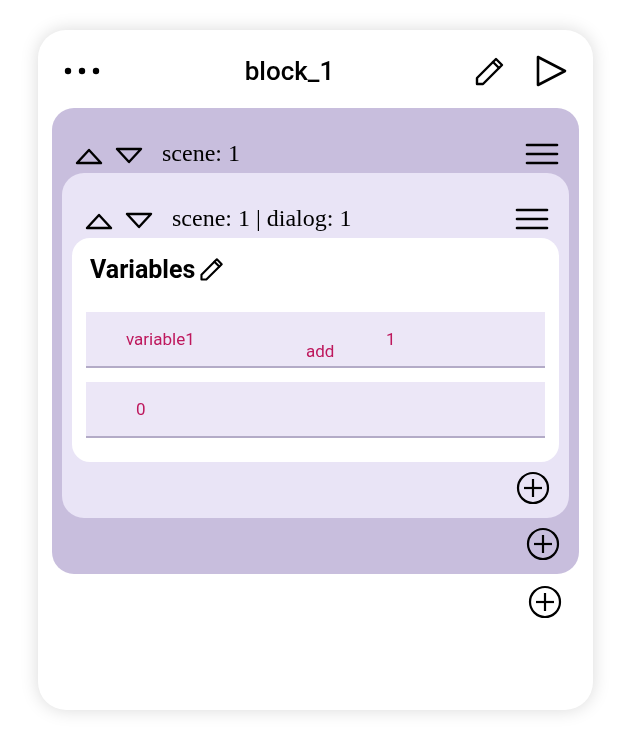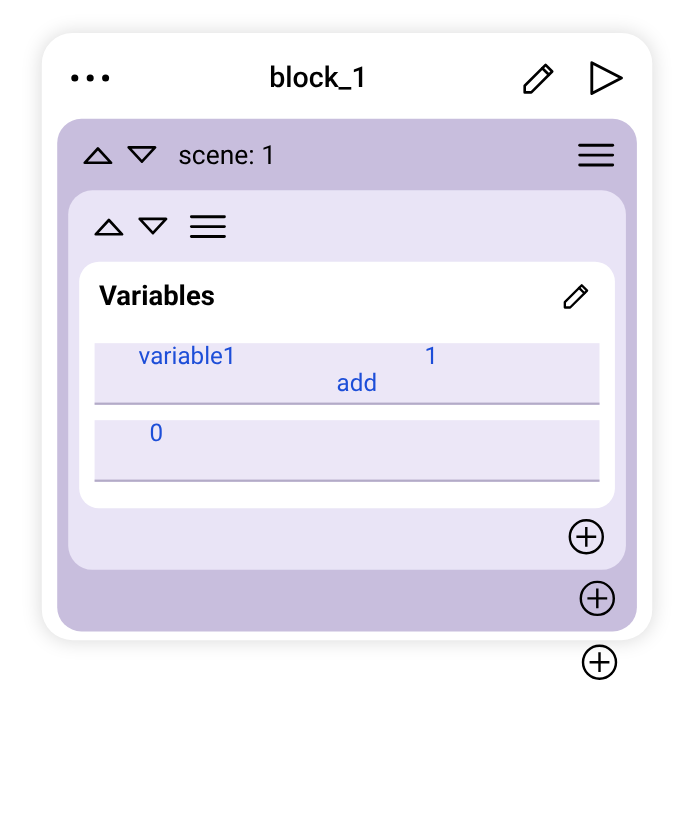--- a/index.html
+++ b/index.html
@@ -10,21 +10,21 @@
     background: #fff;
     width: 630px;
     height: 746px;
     position: relative;
   }
   .card {
     position: absolute;
     left: 38px;
     top: 30px;
     width: 555px;
-    height: 552px;
+    height: 680px;
     background: #ffffff;
     border-radius: 28px;
     box-shadow: 0 0 18px rgba(0,0,0,0.15);
     padding: 18px 14px 14px 14px;
   }
   
   .top-header {
     display: flex;
     align-items: center;
     height: 56px;
@@ -64,23 +64,24 @@
 
   
   .scene-block {
     background: #c8bedd;
     border-radius: 22px;
     padding: 7px 10px 12px 10px;
     margin-top: 4px;
   }
   .row-header {
     display: flex;
-    align-items: center;
+    align-items: flex-end;
     height: 52px;
     padding: 0 6px;
+    font-family: Liberation Serif, serif;
   }
   .sort-arrows {
     display: flex;
     gap: 10px;
     align-items: center;
     margin-right: 18px;
     margin-left: 6px;
   }
   .sort-arrows svg { width: 30px; height: 22px; cursor: pointer; }
   .row-label {
@@ -107,37 +108,37 @@
   
   .vars-panel {
     background: #ffffff;
     border-radius: 18px;
     margin-top: 6px;
     padding: 14px 14px 24px 14px;
   }
   .vars-header {
     display: flex;
     align-items: center;
-    justify-content: space-between;
     padding: 0 4px 12px 4px;
   }
   .vars-title {
     font-size: 25px;
     font-weight: 700;
     color: #000;
   }
   .var-row {
     background: #ece7f7;
     border-bottom: 2px solid #b3abc7;
     height: 56px;
     display: flex;
+    align-items: center;
     padding: 0 14px 0 40px;
     margin-top: 14px;
-    font-size: 22px;
-    color: #1d4ed8;
+    font-size: 17px;
+    color: #be185d;
   }
   .var-name { width: 180px; }
   .var-op   { width: 70px; margin-top: 24px; }
   .var-val  { flex: 1; padding-left: 10px; }
 
   .plus-row {
     display: flex;
     justify-content: flex-end;
     padding: 8px 8px 0 0;
   }
@@ -206,20 +207,21 @@
     <div class="dialog-block">
       <div class="row-header">
         <div class="sort-arrows">
           <svg viewBox="0 0 30 22" fill="none" stroke="#000" stroke-width="2.4" stroke-linejoin="round">
               <path d="M3 18 L15 5 L27 18 Z"></path>
             </svg>
           <svg viewBox="0 0 30 22" fill="none" stroke="#000" stroke-width="2.4" stroke-linejoin="round">
               <path d="M3 4 L15 17 L27 4 Z"></path>
             </svg>
         </div>
+        <div class="row-label">scene: 1 | dialog: 1</div>
         <div class="hamburger">
           <svg viewBox="0 0 34 26" stroke="#000" stroke-width="2.6" stroke-linecap="round">
               <line x1="2" y1="4" x2="32" y2="4"></line>
               <line x1="2" y1="13" x2="32" y2="13"></line>
               <line x1="2" y1="22" x2="32" y2="22"></line>
             </svg>
         </div>
       </div>
 
       <div class="vars-panel">

